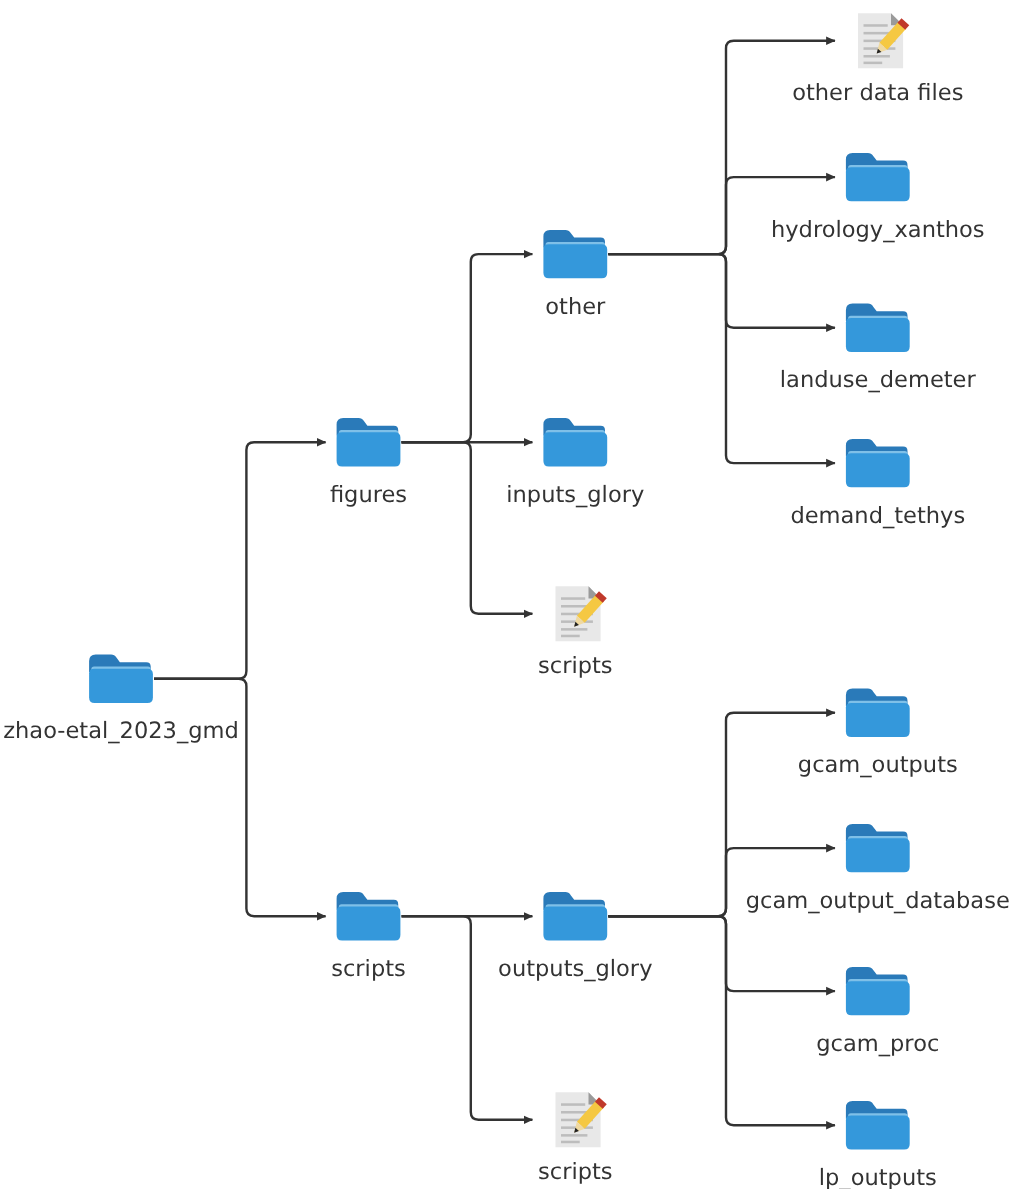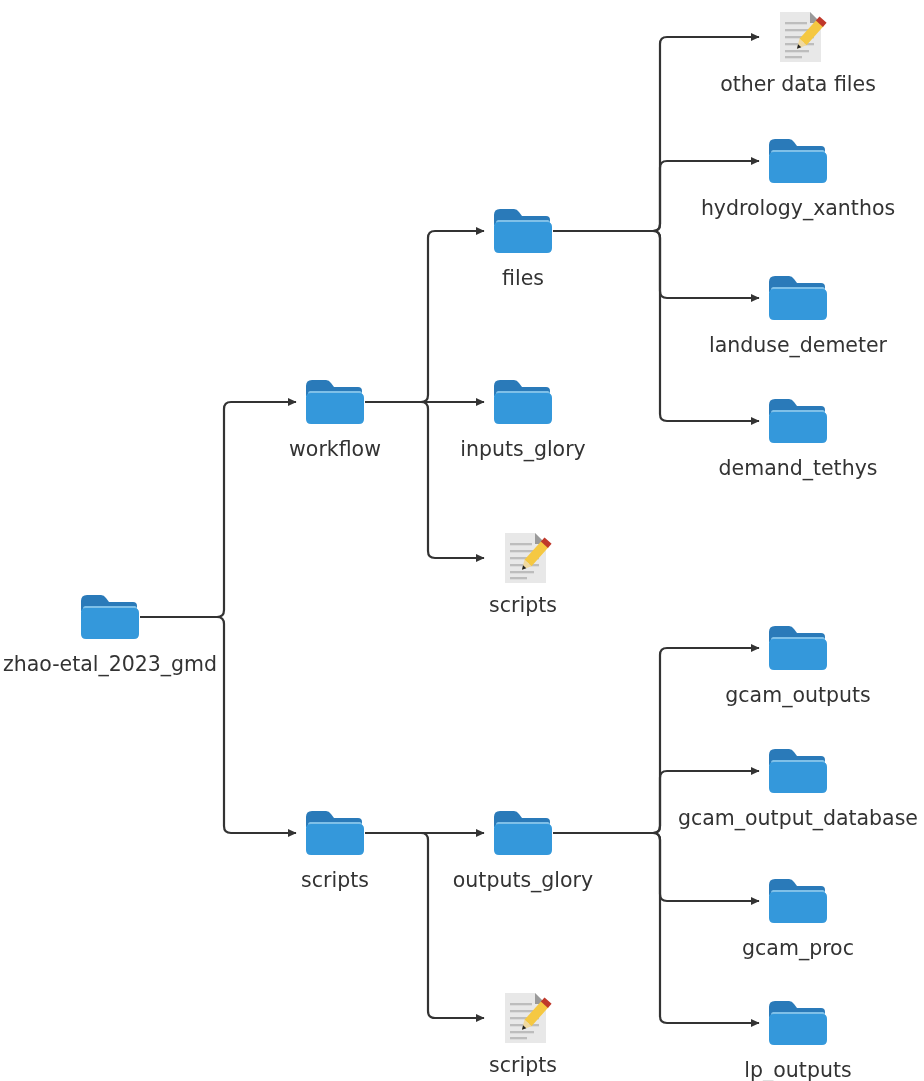--- a/index.html
+++ b/index.html
@@ -52,37 +52,37 @@
             <path d="M3 23 Q3 19 8 19 L56 19 Q61 19 61 24 L61 45 Q61 50 56 50 L8 50 Q3 50 3 45 Z" fill="#3498db"></path>
           </svg></div>
         <div class="label">zhao-etal_2023_gmd</div>
       </div>
       <div class="node" style="left: 335px; top: 402px;">
         <div class="icon"><svg viewBox="0 0 64 56" width="64" height="56">
             <path d="M3 12 Q3 6 9 6 L23 6 Q26 6 28 9 L31 13 L55 13 Q59 13 59 17 L59 22 L3 22 Z" fill="#2a7ab9"></path>
             <rect x="5" y="17" width="54" height="7" rx="2.5" fill="#7fc0e8"></rect>
             <path d="M3 23 Q3 19 8 19 L56 19 Q61 19 61 24 L61 45 Q61 50 56 50 L8 50 Q3 50 3 45 Z" fill="#3498db"></path>
           </svg></div>
-        <div class="label">workflow</div>
+        <div class="label">figures</div>
       </div>
       <div class="node" style="left: 335px; top: 833px;">
         <div class="icon"><svg viewBox="0 0 64 56" width="64" height="56">
             <path d="M3 12 Q3 6 9 6 L23 6 Q26 6 28 9 L31 13 L55 13 Q59 13 59 17 L59 22 L3 22 Z" fill="#2a7ab9"></path>
             <rect x="5" y="17" width="54" height="7" rx="2.5" fill="#7fc0e8"></rect>
             <path d="M3 23 Q3 19 8 19 L56 19 Q61 19 61 24 L61 45 Q61 50 56 50 L8 50 Q3 50 3 45 Z" fill="#3498db"></path>
           </svg></div>
         <div class="label">scripts</div>
       </div>
       <div class="node" style="left: 523px; top: 231px;">
         <div class="icon"><svg viewBox="0 0 64 56" width="64" height="56">
             <path d="M3 12 Q3 6 9 6 L23 6 Q26 6 28 9 L31 13 L55 13 Q59 13 59 17 L59 22 L3 22 Z" fill="#2a7ab9"></path>
             <rect x="5" y="17" width="54" height="7" rx="2.5" fill="#7fc0e8"></rect>
             <path d="M3 23 Q3 19 8 19 L56 19 Q61 19 61 24 L61 45 Q61 50 56 50 L8 50 Q3 50 3 45 Z" fill="#3498db"></path>
           </svg></div>
-        <div class="label">files</div>
+        <div class="label">other</div>
       </div>
       <div class="node" style="left: 523px; top: 402px;">
         <div class="icon"><svg viewBox="0 0 64 56" width="64" height="56">
             <path d="M3 12 Q3 6 9 6 L23 6 Q26 6 28 9 L31 13 L55 13 Q59 13 59 17 L59 22 L3 22 Z" fill="#2a7ab9"></path>
             <rect x="5" y="17" width="54" height="7" rx="2.5" fill="#7fc0e8"></rect>
             <path d="M3 23 Q3 19 8 19 L56 19 Q61 19 61 24 L61 45 Q61 50 56 50 L8 50 Q3 50 3 45 Z" fill="#3498db"></path>
           </svg></div>
         <div class="label">inputs_glory</div>
       </div>
       <div class="node" style="left: 523px; top: 558px;">

